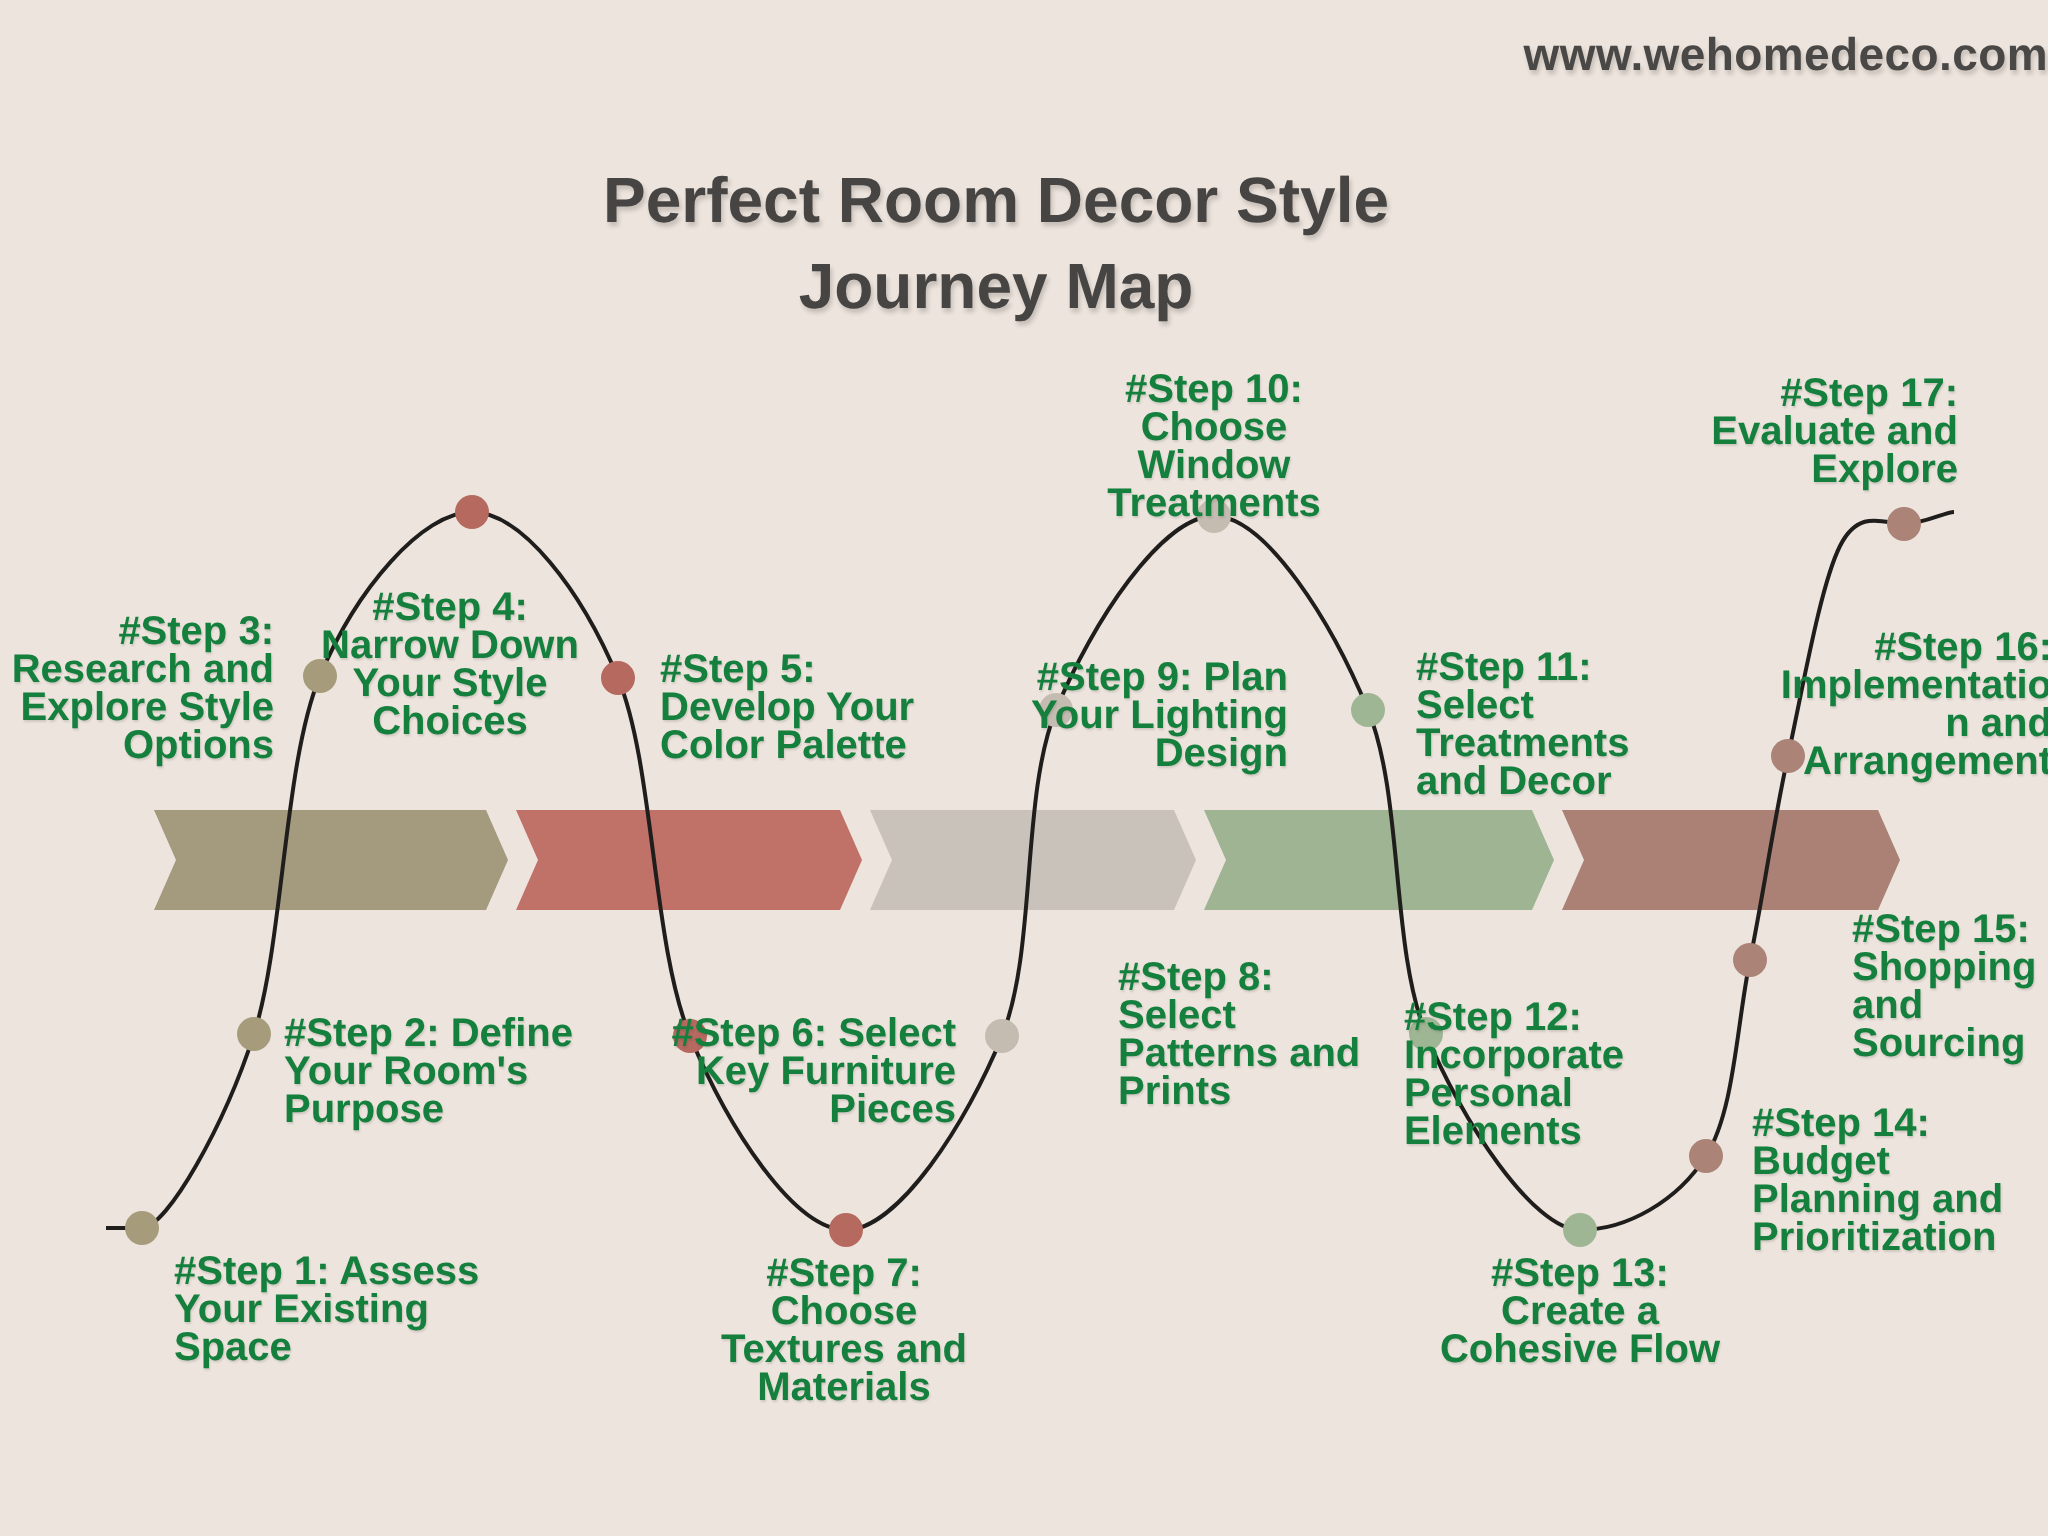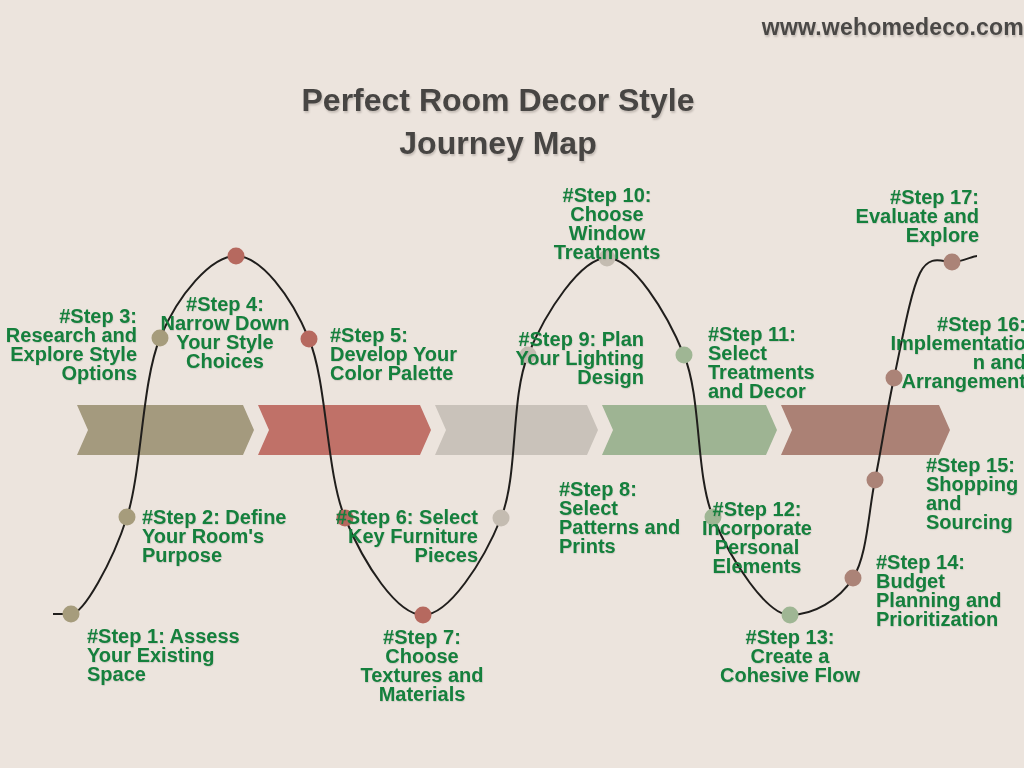--- a/index.html
+++ b/index.html
@@ -104,21 +104,21 @@
 Your Lighting
 Design</div>
       <div class="step-label" style="top: 186px; text-align: center; left: 607px; transform: translateX(-50%);">#Step 10:
 Choose
 Window
 Treatments</div>
       <div class="step-label" style="top: 325px; text-align: left; left: 708px;">#Step 11:
 Select
 Treatments
 and Decor</div>
-      <div class="step-label" style="top: 500px; text-align: center; right: 212px; margin-left: 45px;">#Step 12:
+      <div class="step-label" style="top: 500px; text-align: left; right: 212px; margin-left: 45px;">#Step 12:
 Incorporate
 Personal
 Elements</div>
       <div class="step-label" style="top: 628px; text-align: center; left: 790px; transform: translateX(-50%);">#Step 13:
 Create a
 Cohesive Flow</div>
       <div class="step-label" style="top: 553px; text-align: left; left: 876px;">#Step 14:
 Budget
 Planning and
 Prioritization</div>

